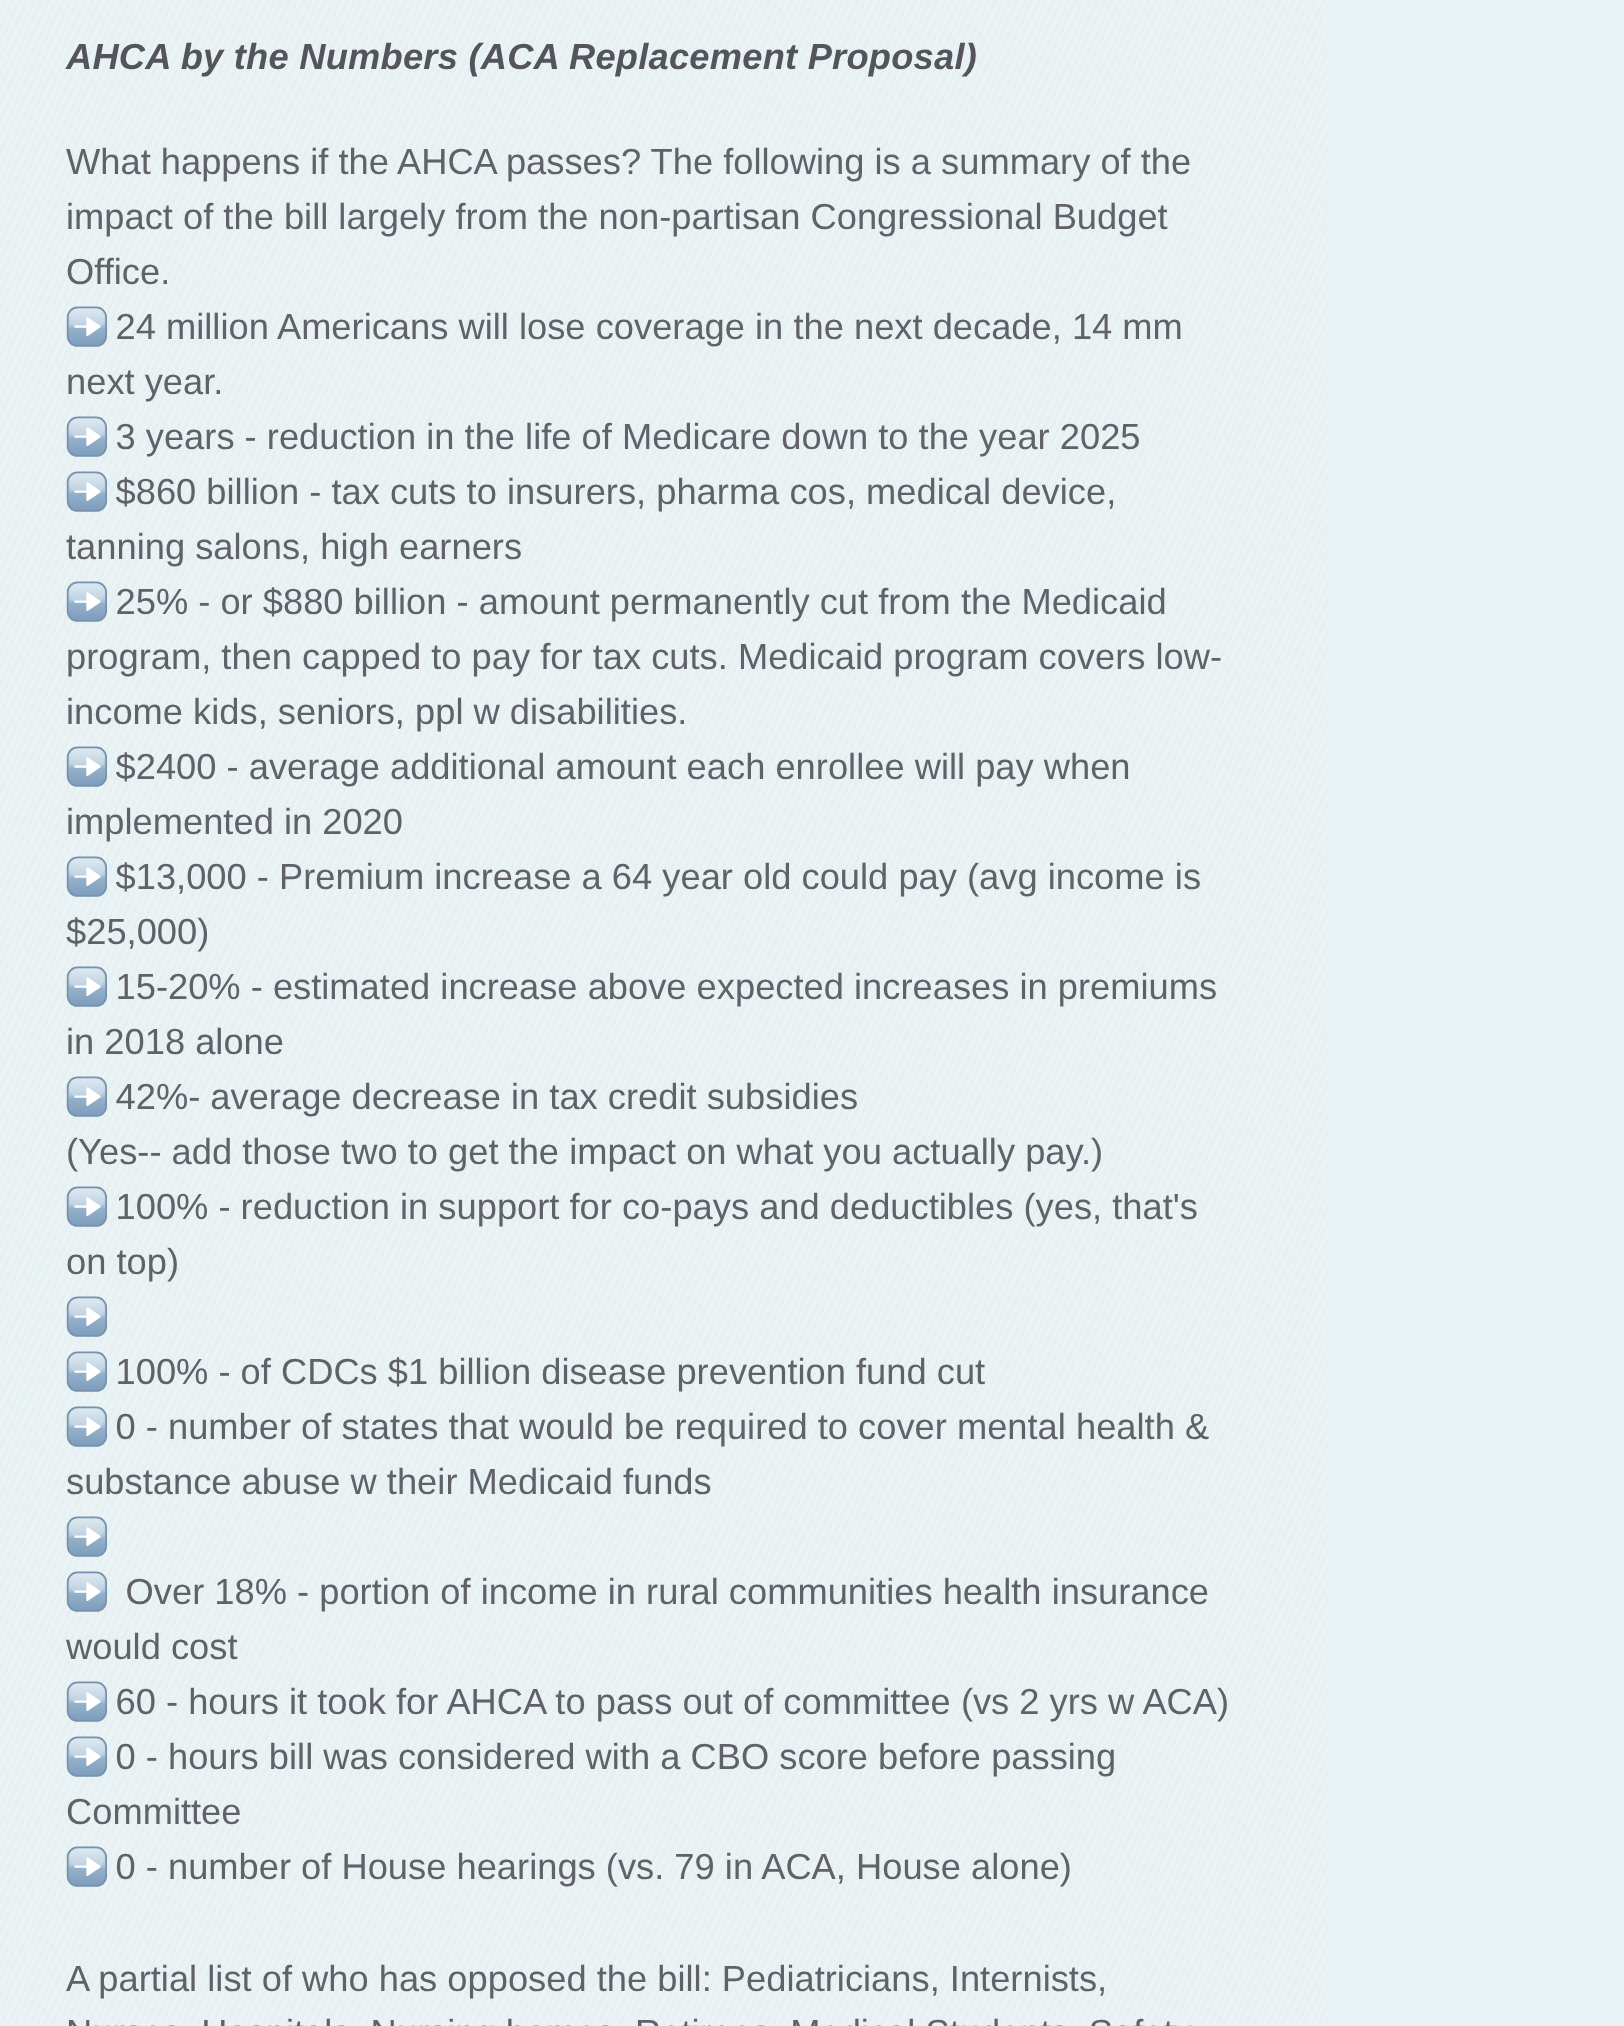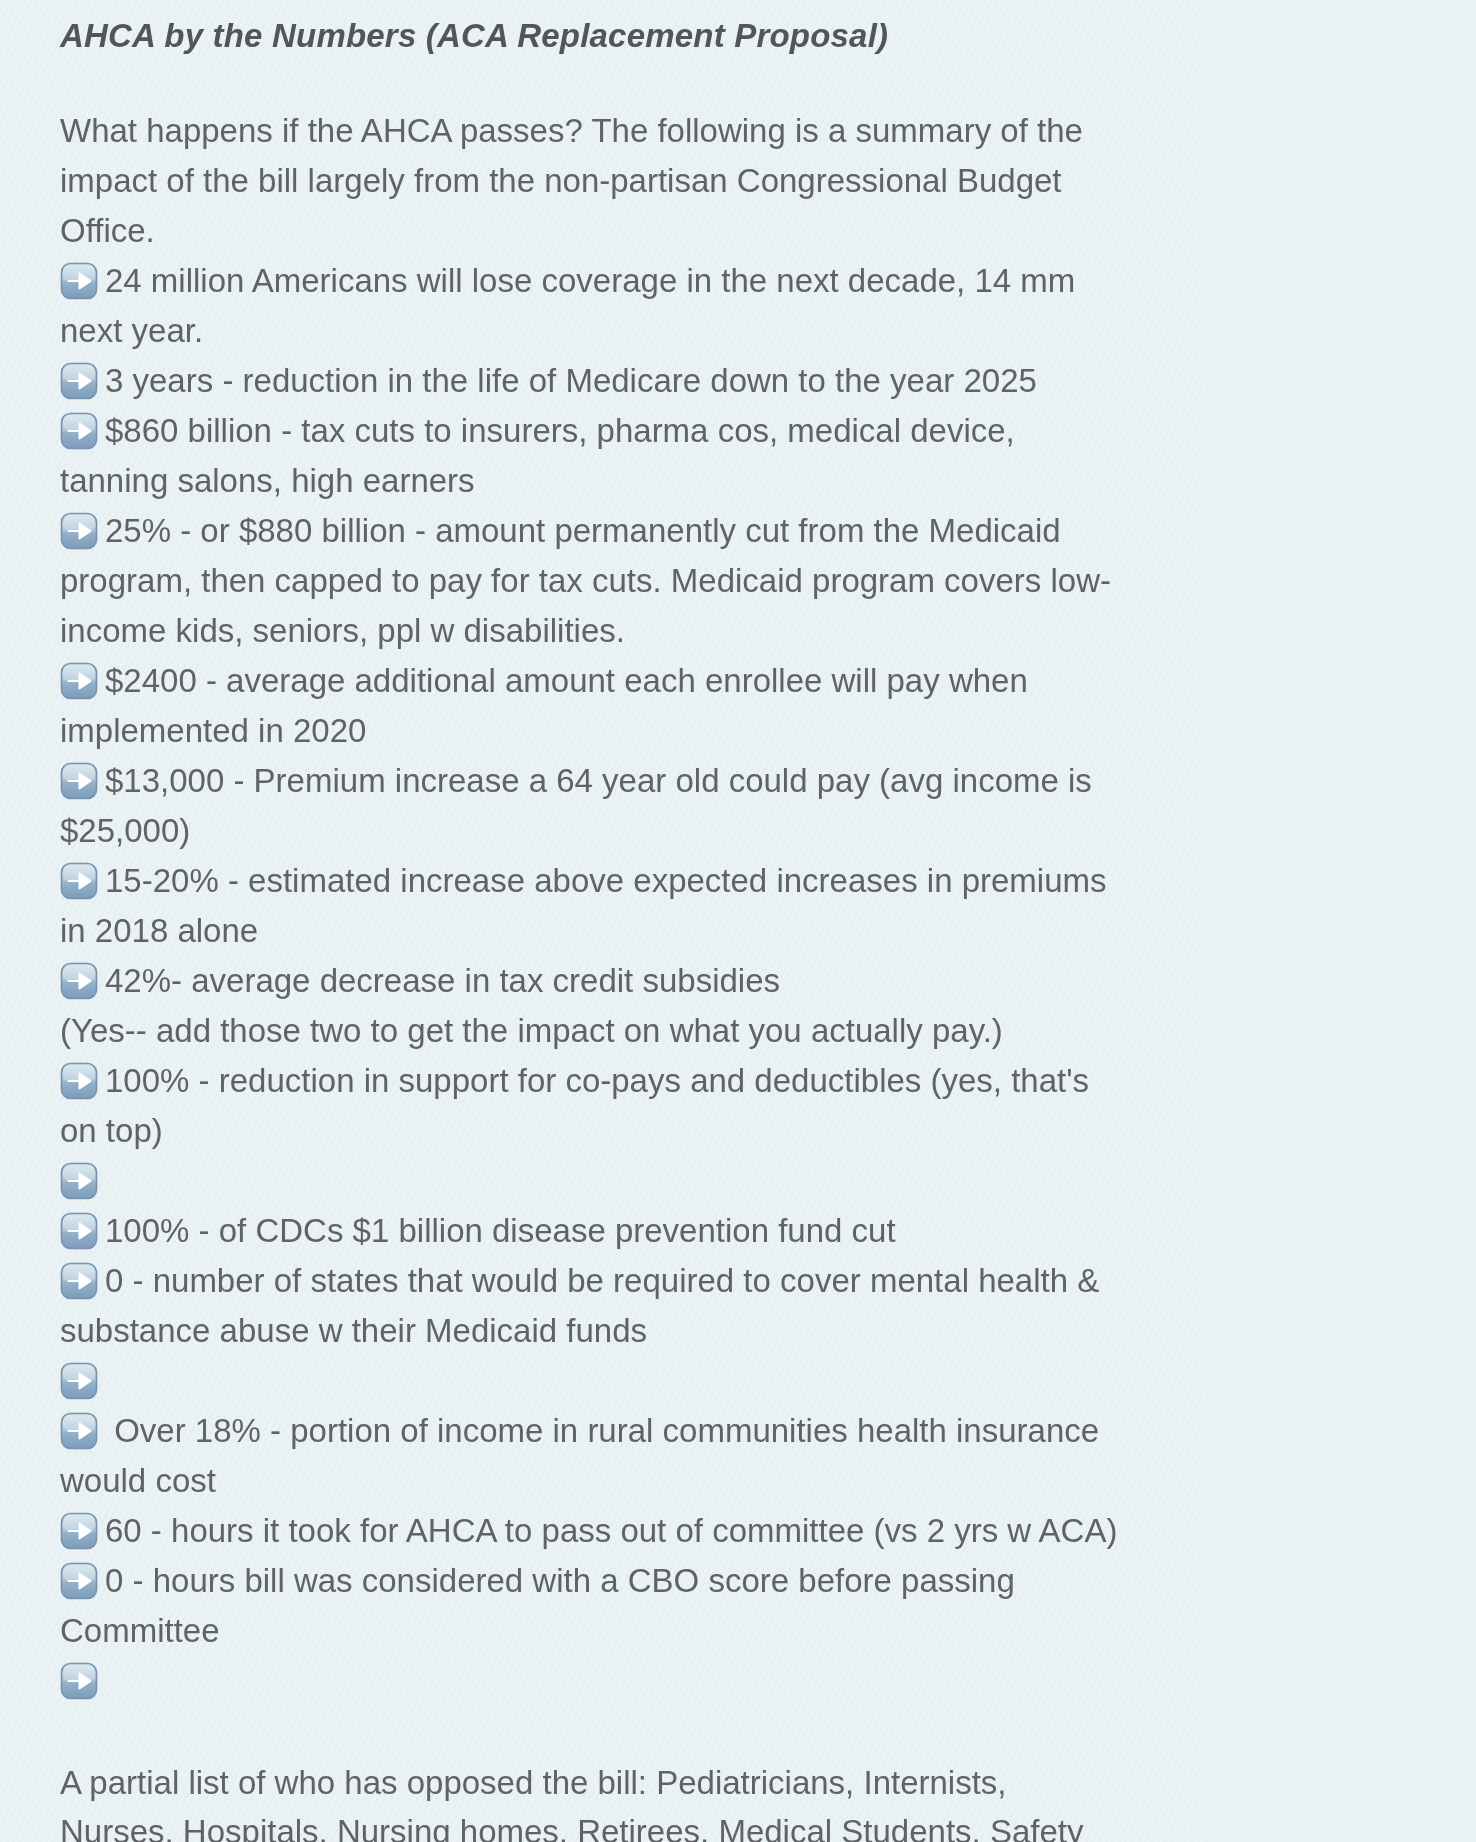--- a/index.html
+++ b/index.html
@@ -10,21 +10,21 @@
   *{margin:0;padding:0;box-sizing:border-box;}
   html,body{width:1476px;height:1842px;overflow:hidden;}
   body{
     background:var(--bg);
     font-family:"Liberation Sans","DejaVu Sans",sans-serif;
     color:var(--text);
   }
   .page{
     width:1207px;
     height:1842px;
-    padding:14px 88px 0 60px;
+    padding:30px 88px 0 60px;
     background:
       repeating-linear-gradient(115deg, rgba(255,255,255,0.25) 0px, rgba(255,255,255,0) 3px, rgba(190,210,216,0.07) 6px),
       var(--bg);
   }
   .title{
     font-size:33px;
     line-height:44px;
     font-weight:bold;
     font-style:italic;
     color:var(--title);
@@ -300,18 +300,18 @@
           <linearGradient id="arrowGrad" x1="0" y1="0" x2="0" y2="1">
             <stop offset="0" stop-color="#d9e6ee"></stop>
             <stop offset="0.45" stop-color="#b3cadc"></stop>
             <stop offset="0.55" stop-color="#94b1ca"></stop>
             <stop offset="1" stop-color="#7d9cbb"></stop>
           </linearGradient>
         </defs>
         <rect x="1.5" y="1.5" width="35" height="35" rx="9" fill="url(#arrowGrad)" stroke="#7692ae" stroke-width="1.6"></rect>
         <rect x="3.2" y="3.2" width="31.6" height="16" rx="7" fill="#ffffff" opacity="0.18"></rect>
         <path d="M8.5 19 L19.5 19 L19.5 11.5 L30.5 19 L19.5 26.5 L19.5 19 Z" fill="#ffffff" stroke="#ffffff" stroke-width="2" stroke-linejoin="round"></path>
-      </svg></span></div>
+      </svg></span><span class="item-text">0 - number of House hearings (vs. 79 in ACA, House alone)</span></div>
 </div>
 
   <p class="outro"><span class="outro-text">A partial list of who has opposed the bill: Pediatricians, Internists, Nurses, Hospitals, Nursing homes, Retirees, Medical Students, Safety net hospitals, Family physicians, OBs, Patient groups American Cancer Society, American Diabetes Association, American Heart Association, American Lung Association, Cystic Fibrosis Foundation, JDRF, March of Dimes, Muscular Dystrophy Association, National Multiple Sclerosis Society, National Organization for rare Disorders, WomenHeart. Consumers Union, National Health Council, Episcopal church and more every day. </span><span class="sources">Sources for estimates: CBO, Vox, KFF, Brookings</span></p>
 
 </div>
 
 </body></html>

